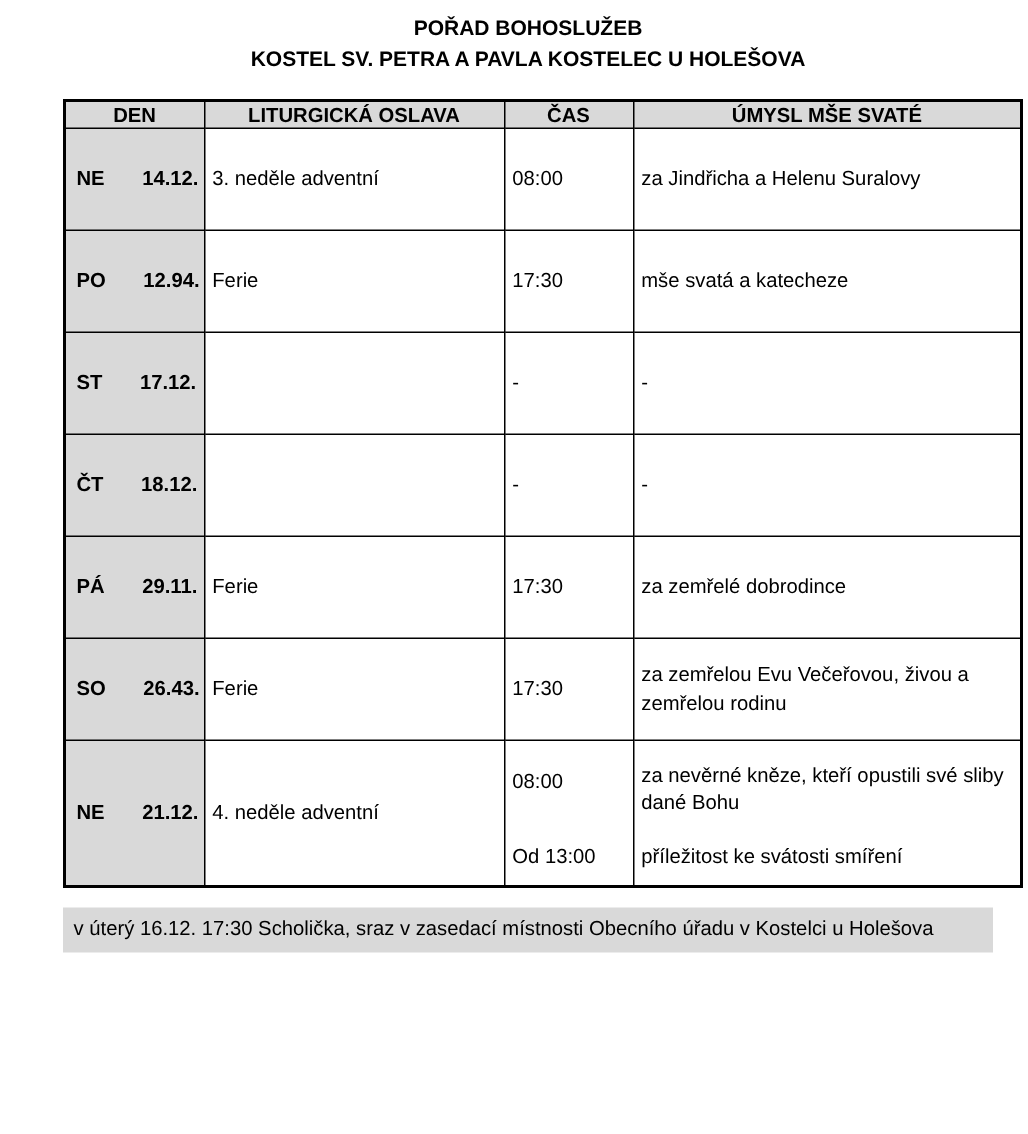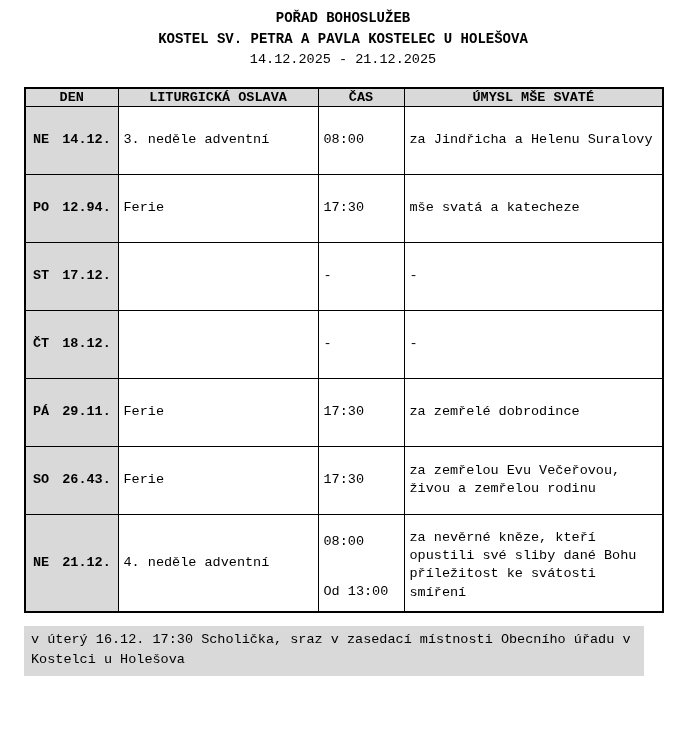--- a/index.html
+++ b/index.html
@@ -6,21 +6,21 @@
     --header-bg:#d9d9d9;
     --border-color:#000000;
   }
   *{box-sizing:border-box;margin:0;padding:0;}
   html,body{background:#ffffff;}
   body{
     width:685px;height:756px;
     font-family:"Liberation Sans", sans-serif;
     color:#000;
   }
-  .page{padding:8px 23px 0 24px;font-family:Liberation Mono, monospace;}
+  .page{padding:8px 23px 0 42px;}
   .title-block{text-align:center;}
   .title,.subtitle{font-size:14px;font-weight:bold;line-height:1.5;}
   .daterange{font-size:13.5px;line-height:1.55;}
   table{
     border-collapse:collapse;
     table-layout:fixed;
     width:638px;
     margin-top:16px;
     border:2px solid var(--border-color);
   }
@@ -36,21 +36,21 @@
     text-align:left;vertical-align:middle;
     height:68px;
     padding:3px 5px;
     line-height:1.35;
   }
   td.den{
     background:var(--header-bg);
     text-align:left;font-weight:bold;
     padding-left:7px;white-space:nowrap;
   }
-  td.den .date{margin-left:13px;}
+  td.den .date{margin-left:25px;}
   tr.tall td{height:96px;}
   td.split{vertical-align:top;padding:0;}
   .split-inner{
     display:flex;flex-direction:column;
     justify-content:space-between;
     height:96px;padding:14px 5px 10px 5px;
   }
   .split-inner.time{padding-top:18px;}
   .note{
     width:620px;
@@ -61,21 +61,20 @@
   }
 </style>
 </head>
 <body>
 
 <div class="page">
 
   <div class="title-block">
     <div class="title">POŘAD BOHOSLUŽEB</div>
     <div class="subtitle">KOSTEL SV. PETRA A PAVLA KOSTELEC U HOLEŠOVA</div>
-    <div class="daterange">14.12.2025 - 21.12.2025</div>
   </div>
 
   <table>
     <colgroup>
       <col style="width:93px">
       <col style="width:200px">
       <col style="width:86px">
       <col style="width:259px">
     </colgroup>
     <thead>

